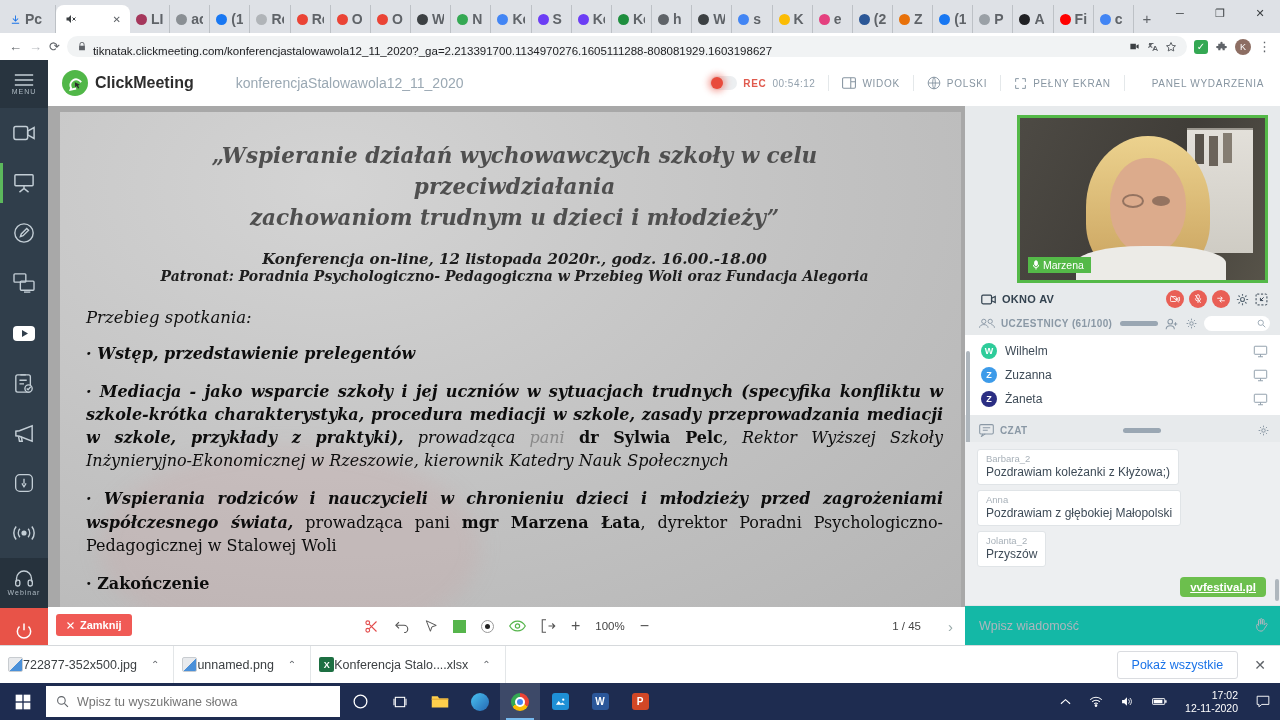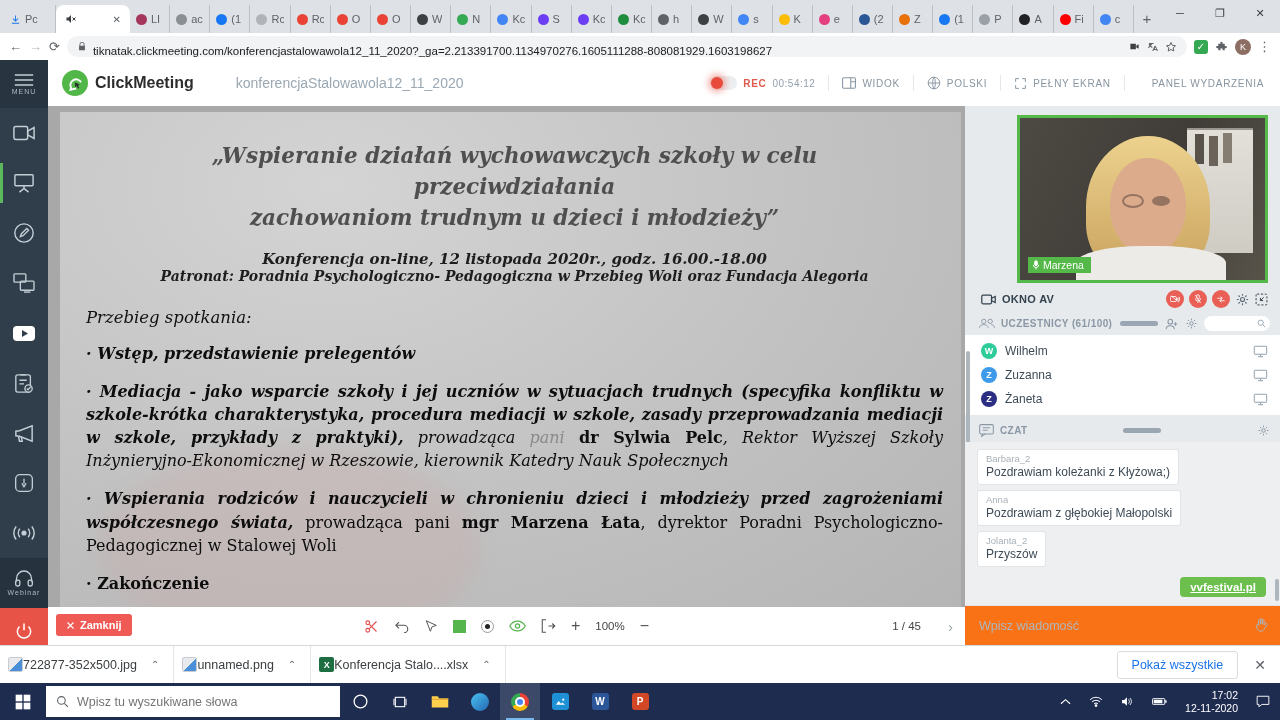--- a/index.html
+++ b/index.html
@@ -7,21 +7,21 @@
   #screen { width:1280px; height:720px; display:flex; flex-direction:column; background:#fff; position:relative; }
 
   
   .tabstrip { height:33px; background:#dee1e6; display:flex; align-items:flex-end; padding-left:4px; flex:none; }
   .tab { display:flex; align-items:center; gap:4px; height:28px; padding:0 6px; border-right:1px solid #bdc1c6; min-width:0; }
   .tab.dl { width:52px; }
   .tab.active { background:#fff; border-radius:8px 8px 0 0; width:74px; border-right:none; justify-content:space-between; padding:0 9px; }
   .bgtabs { display:flex; flex:1; min-width:0; align-items:flex-end; height:28px; overflow:hidden; }
   .bgtabs .tab { flex:1 1 39px; max-width:42px; }
   .fav { width:11px; height:11px; border-radius:50%; flex:none; }
-  .tlabel { font-size:11px; color:#5f6368; white-space:nowrap; overflow:hidden; }
+  .tlabel { font-size:14px; color:#5f6368; white-space:nowrap; overflow:hidden;font-weight:bold; }
   .newtab { width:26px; height:26px; display:flex; align-items:center; justify-content:center; font-size:15px; color:#5f6368; margin-bottom:2px; }
   .wincontrols { display:flex; align-self:flex-start; height:26px; margin-left:auto; }
   .wincontrols span { width:40px; display:flex; align-items:center; justify-content:center; font-size:11px; color:#3c4043; }
 
   
   .chrome-toolbar { height:27px; background:#fff; display:flex; align-items:center; gap:7px; padding:0 9px; flex:none; }
   .nav-ic { font-size:13px; color:#5f6368; }
   .nav-ic.fwd { color:#b6b9be; }
   .omnibox { flex:1; height:21px; background:#f1f3f4; border-radius:11px; display:flex; align-items:center; gap:6px; padding:0 10px; min-width:0; }
   .omnibox .url { font-size:11.5px; color:#202124; white-space:nowrap; overflow:hidden; flex:1;margin-top:8px; }
@@ -108,21 +108,21 @@
   .pname { font-size:12px; color:#3e4b57; flex:1; }
   .prow .mon { color:#93a1ad; display:flex; }
 
   .chat-body { flex:1; background:#edeff1; overflow:hidden; position:relative; padding-top:2px; min-height:0; }
   .bubble { background:#fff; border:1px solid #e0e4e7; border-radius:3px; margin:5px 24px 0 12px; padding:3px 8px 5px 8px; width:fit-content; max-width:262px; }
   .bauthor { font-size:9.5px; color:#a8b1b9; }
   .btext { font-size:12px; color:#3e4b57; margin-top:1px; }
   .chat-link-row { display:flex; justify-content:flex-end; margin:10px 14px 0 0; }
   .chat-link { background:#6cbf4d; color:#fff; font-size:11.5px; font-weight:bold; text-decoration:underline; padding:4px 10px; border-radius:4px; }
   .chat-scroll { position:absolute; right:1px; bottom:4px; width:4px; height:22px; background:#aeb6bd; border-radius:2px; }
-  .chat-input-row { height:40px; background:#f97316; border-top:1px solid #e2e5e7; display:flex; align-items:center; padding:0 12px 0 14px; flex:none; gap:8px; }
+  .chat-input-row { height:40px; background:#14b8a6; border-top:1px solid #e2e5e7; display:flex; align-items:center; padding:0 12px 0 14px; flex:none; gap:8px; }
   .chat-input { flex:1; border:none; outline:none; background:transparent; font-size:12.5px; color:#3e4b57; font-family:"Liberation Sans",sans-serif; }
   .chat-input::placeholder { color:#aeb6bd; }
 
   
   .downloads { height:38px; background:#fff; border-top:1px solid #d6d9dc; display:flex; align-items:center; flex:none; }
   .dl-item { height:100%; display:flex; align-items:center; padding:0 14px 0 8px; border-right:1px solid #e3e6e8; }
   .dl-ic { width:15px; height:15px; border-radius:2px; display:flex; align-items:center; justify-content:center; font-size:9px; font-weight:bold; color:#fff; flex:none; }
   .dl-ic.img { background:linear-gradient(135deg,#e8eaed 50%,#4a90d9 50%); border:1px solid #c8ccd0; }
   .dl-ic.xls { background:#1d6f42; }
   .dl-name { font-size:12.5px; color:#3c4043; white-space:nowrap; }

